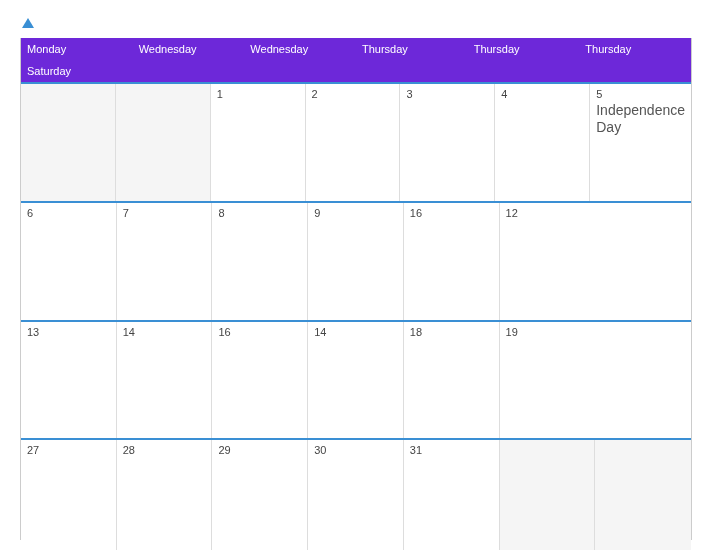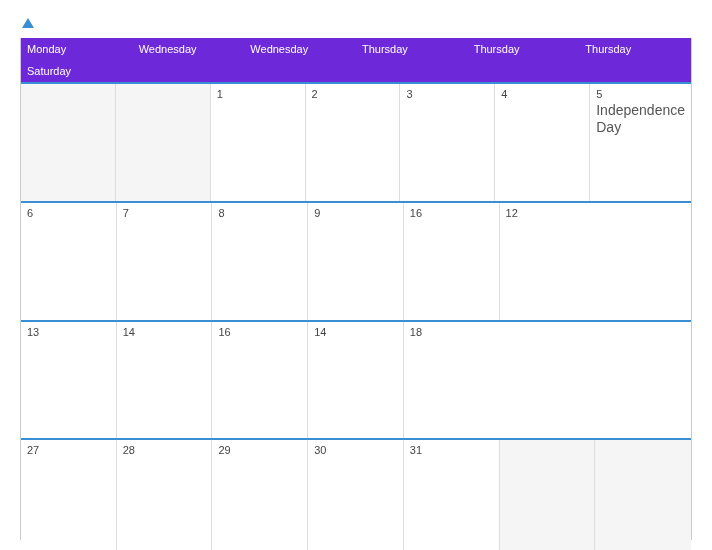--- a/index.html
+++ b/index.html
@@ -198,20 +198,23 @@
           </div>
           <div class="day-cell">
             <div class="day-number">16</div>
           </div>
           <div class="day-cell">
             <div class="day-number">14</div>
           </div>
           <div class="day-cell">
             <div class="day-number">18</div>
           </div>
+          <div class="day-cell">
+            <div class="day-number">19</div>
+          </div>
         </div>
         <div class="week-row">
           <div class="day-cell">
             <div class="day-number">27</div>
           </div>
           <div class="day-cell">
             <div class="day-number">28</div>
           </div>
           <div class="day-cell">
             <div class="day-number">29</div>

